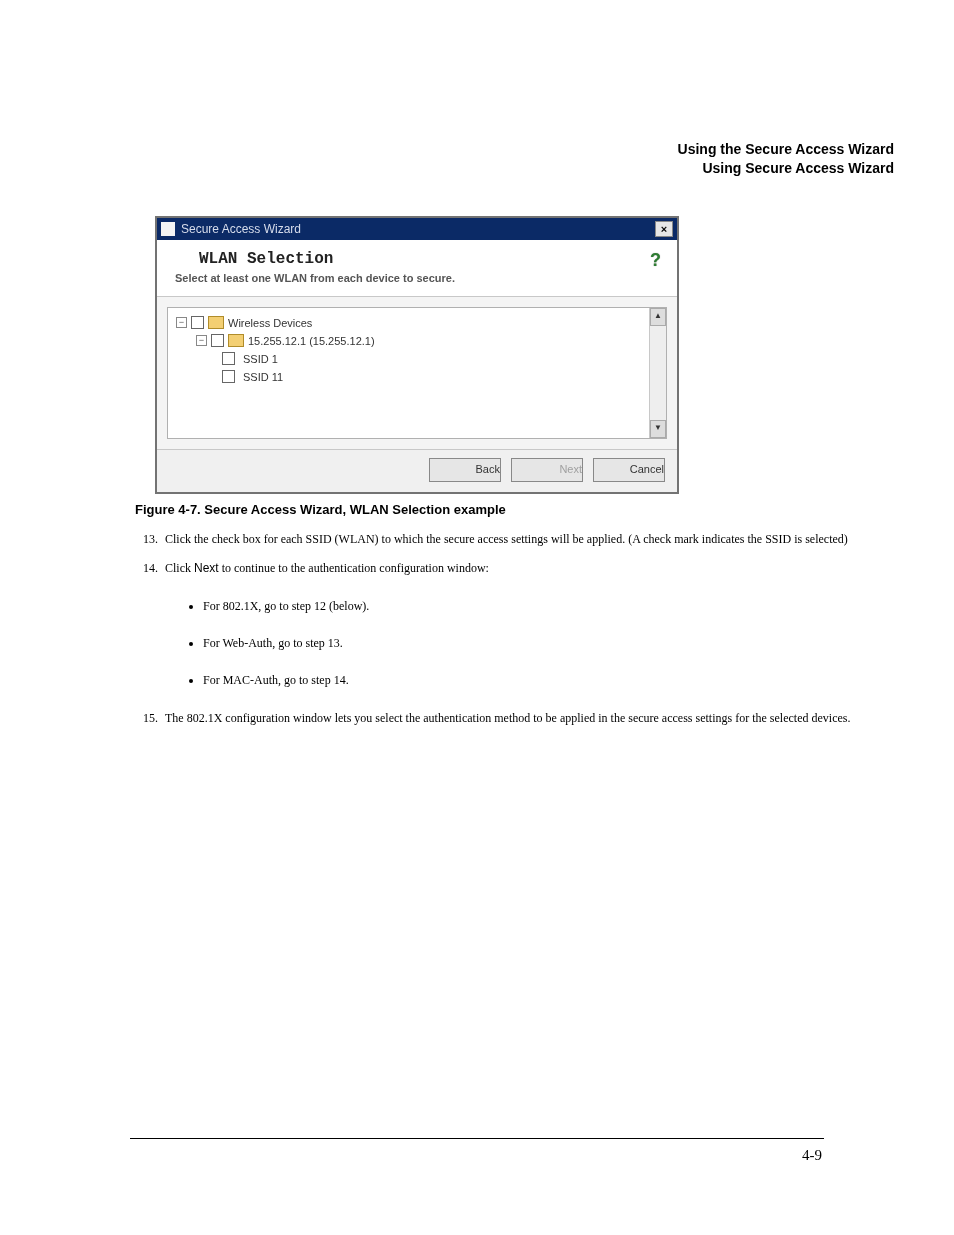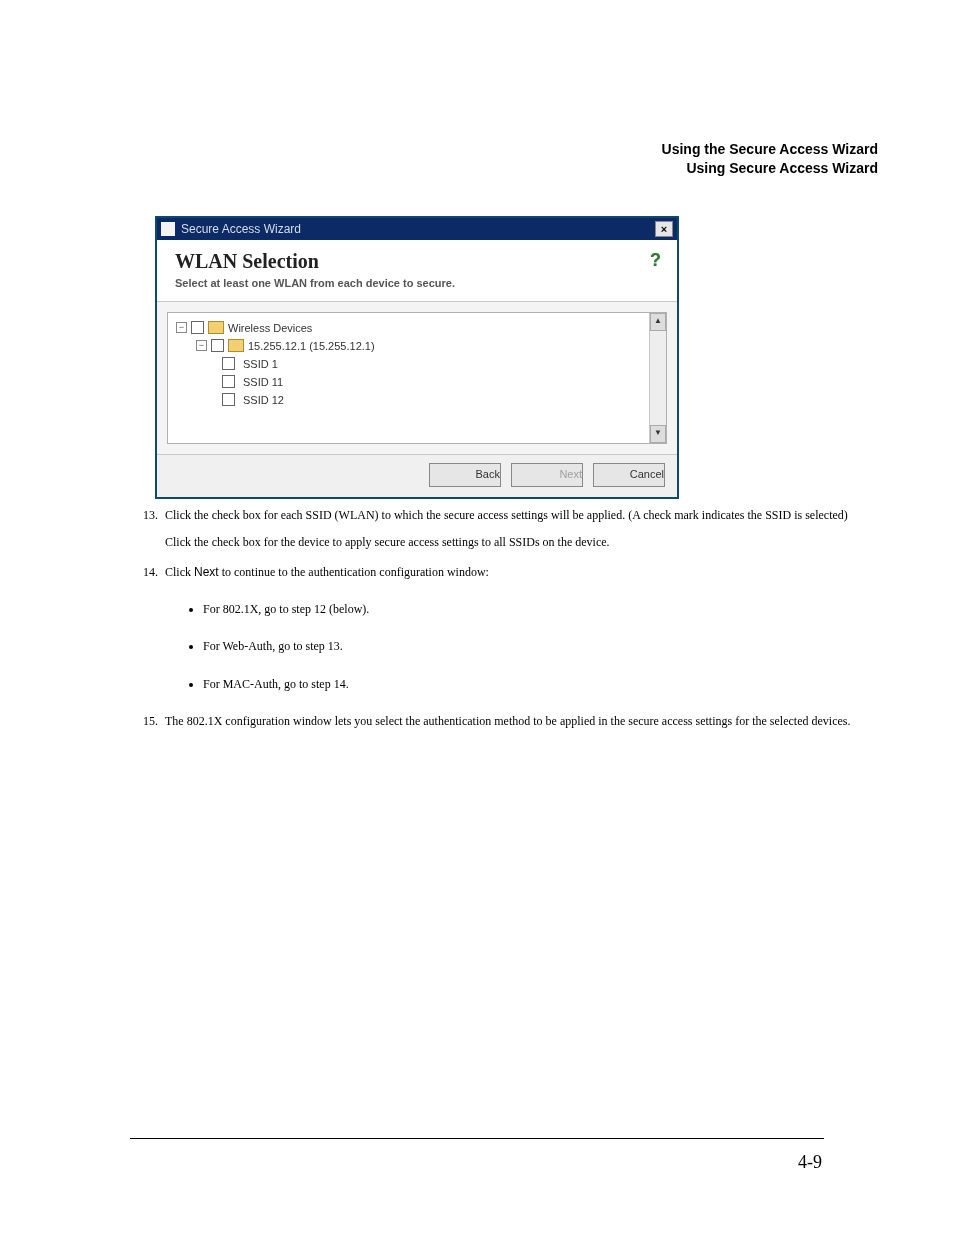--- a/index.html
+++ b/index.html
@@ -7,39 +7,39 @@
     padding: 0;
     background: #ffffff;
     font-family: "Times New Roman", Times, serif;
     color: #000;
   }
   .page {
     width: 954px;
     height: 1235px;
     position: relative;
     box-sizing: border-box;
-    padding: 140px 76px 0 135px;
+    padding: 140px 60px 0 135px;
   }
   .header-block {
     text-align: right;
     font-family: Arial, Helvetica, sans-serif;
     font-size: 14px;
     line-height: 1.35;
     margin-bottom: 38px;
   }
   .header-title { font-weight: bold; }
   .header-sub   { font-weight: bold; }
 
   
   .shot-wrap {
     margin: 0 0 8px 20px;
   }
   .dialog {
     width: 520px;
-    border: 2px solid #0c4a6e;
+    border: 2px solid #737373;
     background: #f4f4f4;
     font-family: Tahoma, Arial, sans-serif;
     font-size: 12px;
     color: #333;
   }
   .titlebar {
     display: flex;
     align-items: center;
     justify-content: space-between;
     background: #0b2a66;
@@ -65,24 +65,25 @@
     border: 1px solid #888;
   }
   .dlg-head {
     display: flex;
     justify-content: space-between;
     padding: 10px 16px 12px 18px;
     border-bottom: 1px solid #c8c8c8;
     background: #fff;
   }
   .dlg-head-title {
-    font-family: Liberation Serif, serif;
-    font-weight: bold;
-    font-size: 20px;
+    font-family: Liberation Mono, monospace;
+    font-weight: bold;
+    font-size: 16px;
     color: #222;
+    margin-left: 24px;
   }
   .dlg-head-sub {
     font-size: 11px;
     color: #555;
     margin-top: 4px;
     font-weight: bold;
   }
   .help-q {
     font-family: Arial, sans-serif;
     font-weight: bold;
@@ -193,23 +194,23 @@
 
   .footer-rule {
     position: absolute;
     left: 130px; right: 130px;
     bottom: 96px;
     border-top: 1px solid #000;
   }
   .page-num {
     position: absolute;
     right: 132px;
-    bottom: 62px;
+    bottom: 71px;
     font-family: "Century Schoolbook", "Times New Roman", serif;
-    font-size: 18px;
+    font-size: 15px;
   }
 </style>
 </head>
 <body>
 
 <div class="page">
 
   <div class="header-block">
     <div class="header-title">Using the Secure Access Wizard</div>
     <div class="header-sub">Using Secure Access Wizard</div>
@@ -247,44 +248,40 @@
           <span>15.255.12.1  (15.255.12.1)</span>
         </div>
         <div class="tree-row ind3">
           <span class="chk"></span>
           <span>SSID 1</span>
         </div>
         <div class="tree-row ind3">
           <span class="chk"></span>
           <span>SSID 11</span>
         </div>
-        <div class="tree-row ind3">
-          <span class="chk"></span>
-          <span>SSID 12</span>
-        </div>
 
         <div class="sc-track">
           <div class="sc-btn">▲</div>
           <div class="sc-btn">▼</div>
         </div>
       </div>
 
       <div class="dlg-foot">
         <div class="btn">Back</div>
         <div class="btn disabled">Next</div>
         <div class="btn">Cancel</div>
       </div>
     </div>
   </div>
 
+  <div class="fig-caption">Figure 4-7. Secure Access Wizard, WLAN Selection example</div>
 
   <ol class="body-list" start="13">
     <li>
       <span>Click the check box for each SSID (WLAN) to which the secure access settings will be applied. (A check mark indicates the SSID is selected)</span>
-      <p>Click the check box for the device to apply secure access settings to all SSIDs on the device.</p>
     </li>
     <li>
       <span>Click </span><span class="sans">Next</span><span> to continue to the authentication configuration window:</span>
       <ul class="sub">
         <li>For 802.1X, go to step 12 (below).</li>
         <li>For Web-Auth, go to step 13.</li>
         <li>For MAC-Auth, go to step 14.</li>
       </ul>
     </li>
     <li>

